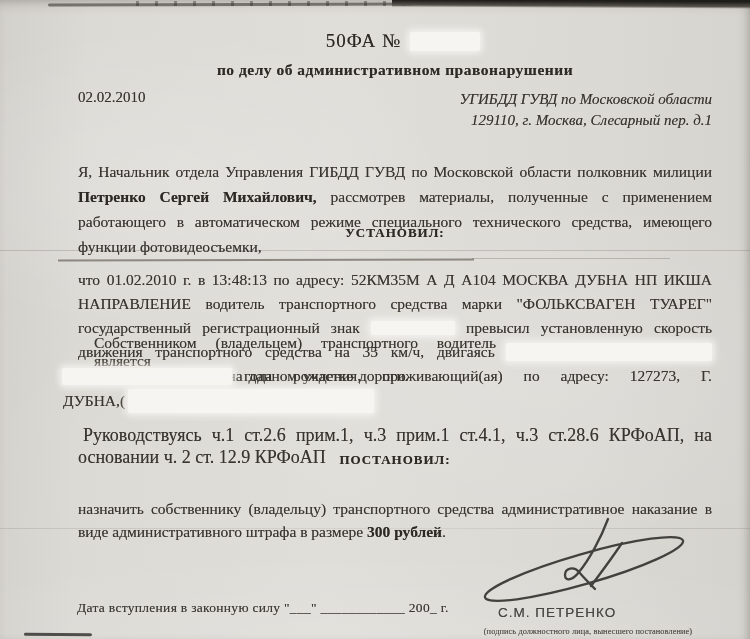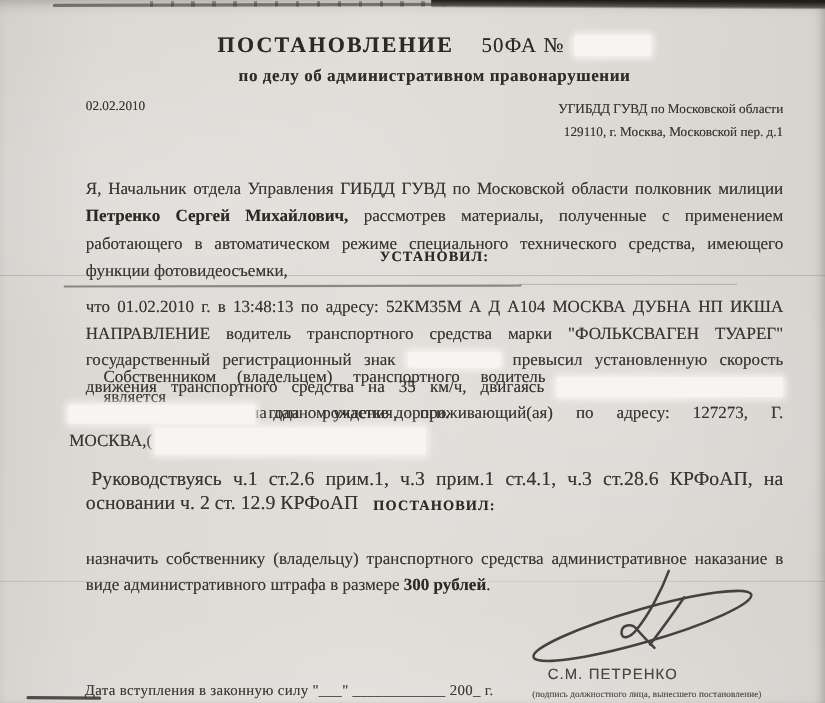--- a/index.html
+++ b/index.html
@@ -28,22 +28,22 @@
   .corner-mark{position:absolute;top:633px;left:24px;width:68px;height:3.4px;background:#2c2a27;opacity:.8;transform:rotate(.4deg);border-radius:2px;}
   
   .redact{display:inline-block;background:#f6f5f1;box-shadow:0 0 6px 3px rgba(246,245,241,.85);border-radius:2px;}
   .title-redact{width:70px;height:19px;}
   .plate-redact{width:84px;height:14px;vertical-align:-2px;}
   
   .title-row{position:absolute;top:30px;left:78px;width:634px;display:flex;justify-content:center;align-items:center;gap:9px;color:#2c2925;}
   .title-main{font-weight:bold;font-size:20px;letter-spacing:2px;}
   .title-num{font-size:19px;letter-spacing:1px;margin-left:16px;}
   .subtitle{position:absolute;top:61px;left:78px;width:634px;text-align:center;font-weight:bold;font-size:15.5px;letter-spacing:.5px;color:#2e2b27;}
-  .date-row{position:absolute;top:89px;left:78px;width:634px;display:flex;justify-content:space-between;font-size:12px;}
-  .issuer{text-align:right;line-height:21px;}
+  .date-row{position:absolute;top:89px;left:78px;width:634px;display:flex;justify-content:space-between;font-size:15px;}
+  .issuer{text-align:right;line-height:21px;font-style:italic;}
   .para{position:absolute;left:78px;width:634px;text-align:justify;font-size:15.5px;line-height:25px;}
   .para-intro{top:143px;}
   .head{position:absolute;left:78px;width:634px;text-align:center;font-weight:bold;font-size:13px;letter-spacing:1px;color:#2c2925;}
   .head-ustanovil{top:225px;}
   .para-violation{top:252px;line-height:24px;word-spacing:2px;}
   .owner{position:absolute;top:340px;left:78px;width:634px;font-size:15.5px;}
   .owner-line{display:flex;align-items:center;height:24px;}
   .ol1-text{width:402px;padding-left:16px;text-align:justify;text-align-last:justify;}
   .ol1-redact{flex:1;height:18px;margin-left:10px;}
   .ol2-redact{width:170px;height:17px;margin-left:-16px;}
@@ -51,48 +51,47 @@
   .ol3{margin-left:-15px;height:26px;}
   .ol3-redact{width:246px;height:24px;margin-left:3px;}
   .para-legal{top:407px;line-height:21.5px;font-size:18px;text-indent:5px;}
   .head-postanovil{top:452px;}
   .para-ruling{top:481px;line-height:23px;}
   .bold{font-weight:bold;color:#2c2925;}
   .sig-wrap{position:absolute;top:514px;left:466px;width:238px;height:96px;}
   .sig-name{position:absolute;top:605px;left:498px;width:182px;
     font-family:"Liberation Sans","DejaVu Sans",sans-serif;font-size:13.5px;letter-spacing:1px;color:#474644;}
   .sig-caption{position:absolute;top:627px;left:464px;width:248px;text-align:center;font-size:8.3px;color:#55514b;letter-spacing:.1px;}
-  .footer-date{position:absolute;top:620px;left:77px;font-size:13.5px;letter-spacing:.3px;color:#3c3934;}
+  .footer-date{position:absolute;top:600px;left:77px;font-size:13.5px;letter-spacing:.3px;color:#3c3934;}
 </style>
 </head>
 <body>
 
 <div class="page">
 
   <div class="edge-left"></div>
   <div class="edge-ticks"></div>
   <div class="edge-right"></div>
   <div class="crease-1"></div>
   <div class="strike-a"></div>
   <div class="strike-b"></div>
   <div class="crease-2"></div>
   <div class="corner-mark"></div>
 
   <div class="title-row">
-    <span class="title-main">ПОСТАНОВЛЕНИЕ</span>
     <span class="title-num">50ФА №</span>
     <span class="redact title-redact"></span>
   </div>
   <div class="subtitle">по делу об административном правонарушении</div>
 
   <div class="date-row">
     <span>02.02.2010</span>
     <span class="issuer">
       <span>УГИБДД ГУВД по Московской области</span><br>
-      <span>129110, г. Москва, Московской пер. д.1</span>
+      <span>129110, г. Москва, Слесарный пер. д.1</span>
     </span>
   </div>
 
   <p class="para para-intro">
     <span>Я, Начальник отдела Управления ГИБДД ГУВД по Московской области полковник милиции</span>
     <span class="bold">Петренко Сергей Михайлович,</span>
     <span>рассмотрев материалы, полученные с применением работающего в автоматическом режиме специального технического средства, имеющего функции фотовидеосъемки,</span>
   </p>
 
   <div class="head head-ustanovil">УСТАНОВИЛ:</div>
@@ -106,21 +105,21 @@
   <div class="owner">
     <div class="owner-line">
       <span class="ol1-text">Собственником (владельцем) транспортного водитель является</span>
       <span class="redact ol1-redact"></span>
     </div>
     <div class="owner-line">
       <span class="redact ol2-redact"></span>
       <span class="ol2-text">года рождения, проживающий(ая) по адресу: 127273, Г.</span>
     </div>
     <div class="owner-line ol3">
-      <span>МОСКВА,(</span>
+      <span>ДУБНА,(</span>
       <span class="redact ol3-redact"></span>
     </div>
   </div>
 
   <p class="para para-legal">Руководствуясь ч.1 ст.2.6 прим.1, ч.3 прим.1 ст.4.1, ч.3 ст.28.6 КРФоАП, на основании ч. 2 ст. 12.9 КРФоАП</p>
 
   <div class="head head-postanovil">ПОСТАНОВИЛ:</div>
 
   <p class="para para-ruling">
     <span>назначить собственнику (владельцу) транспортного средства административное наказание в виде административного штрафа в размере</span>

